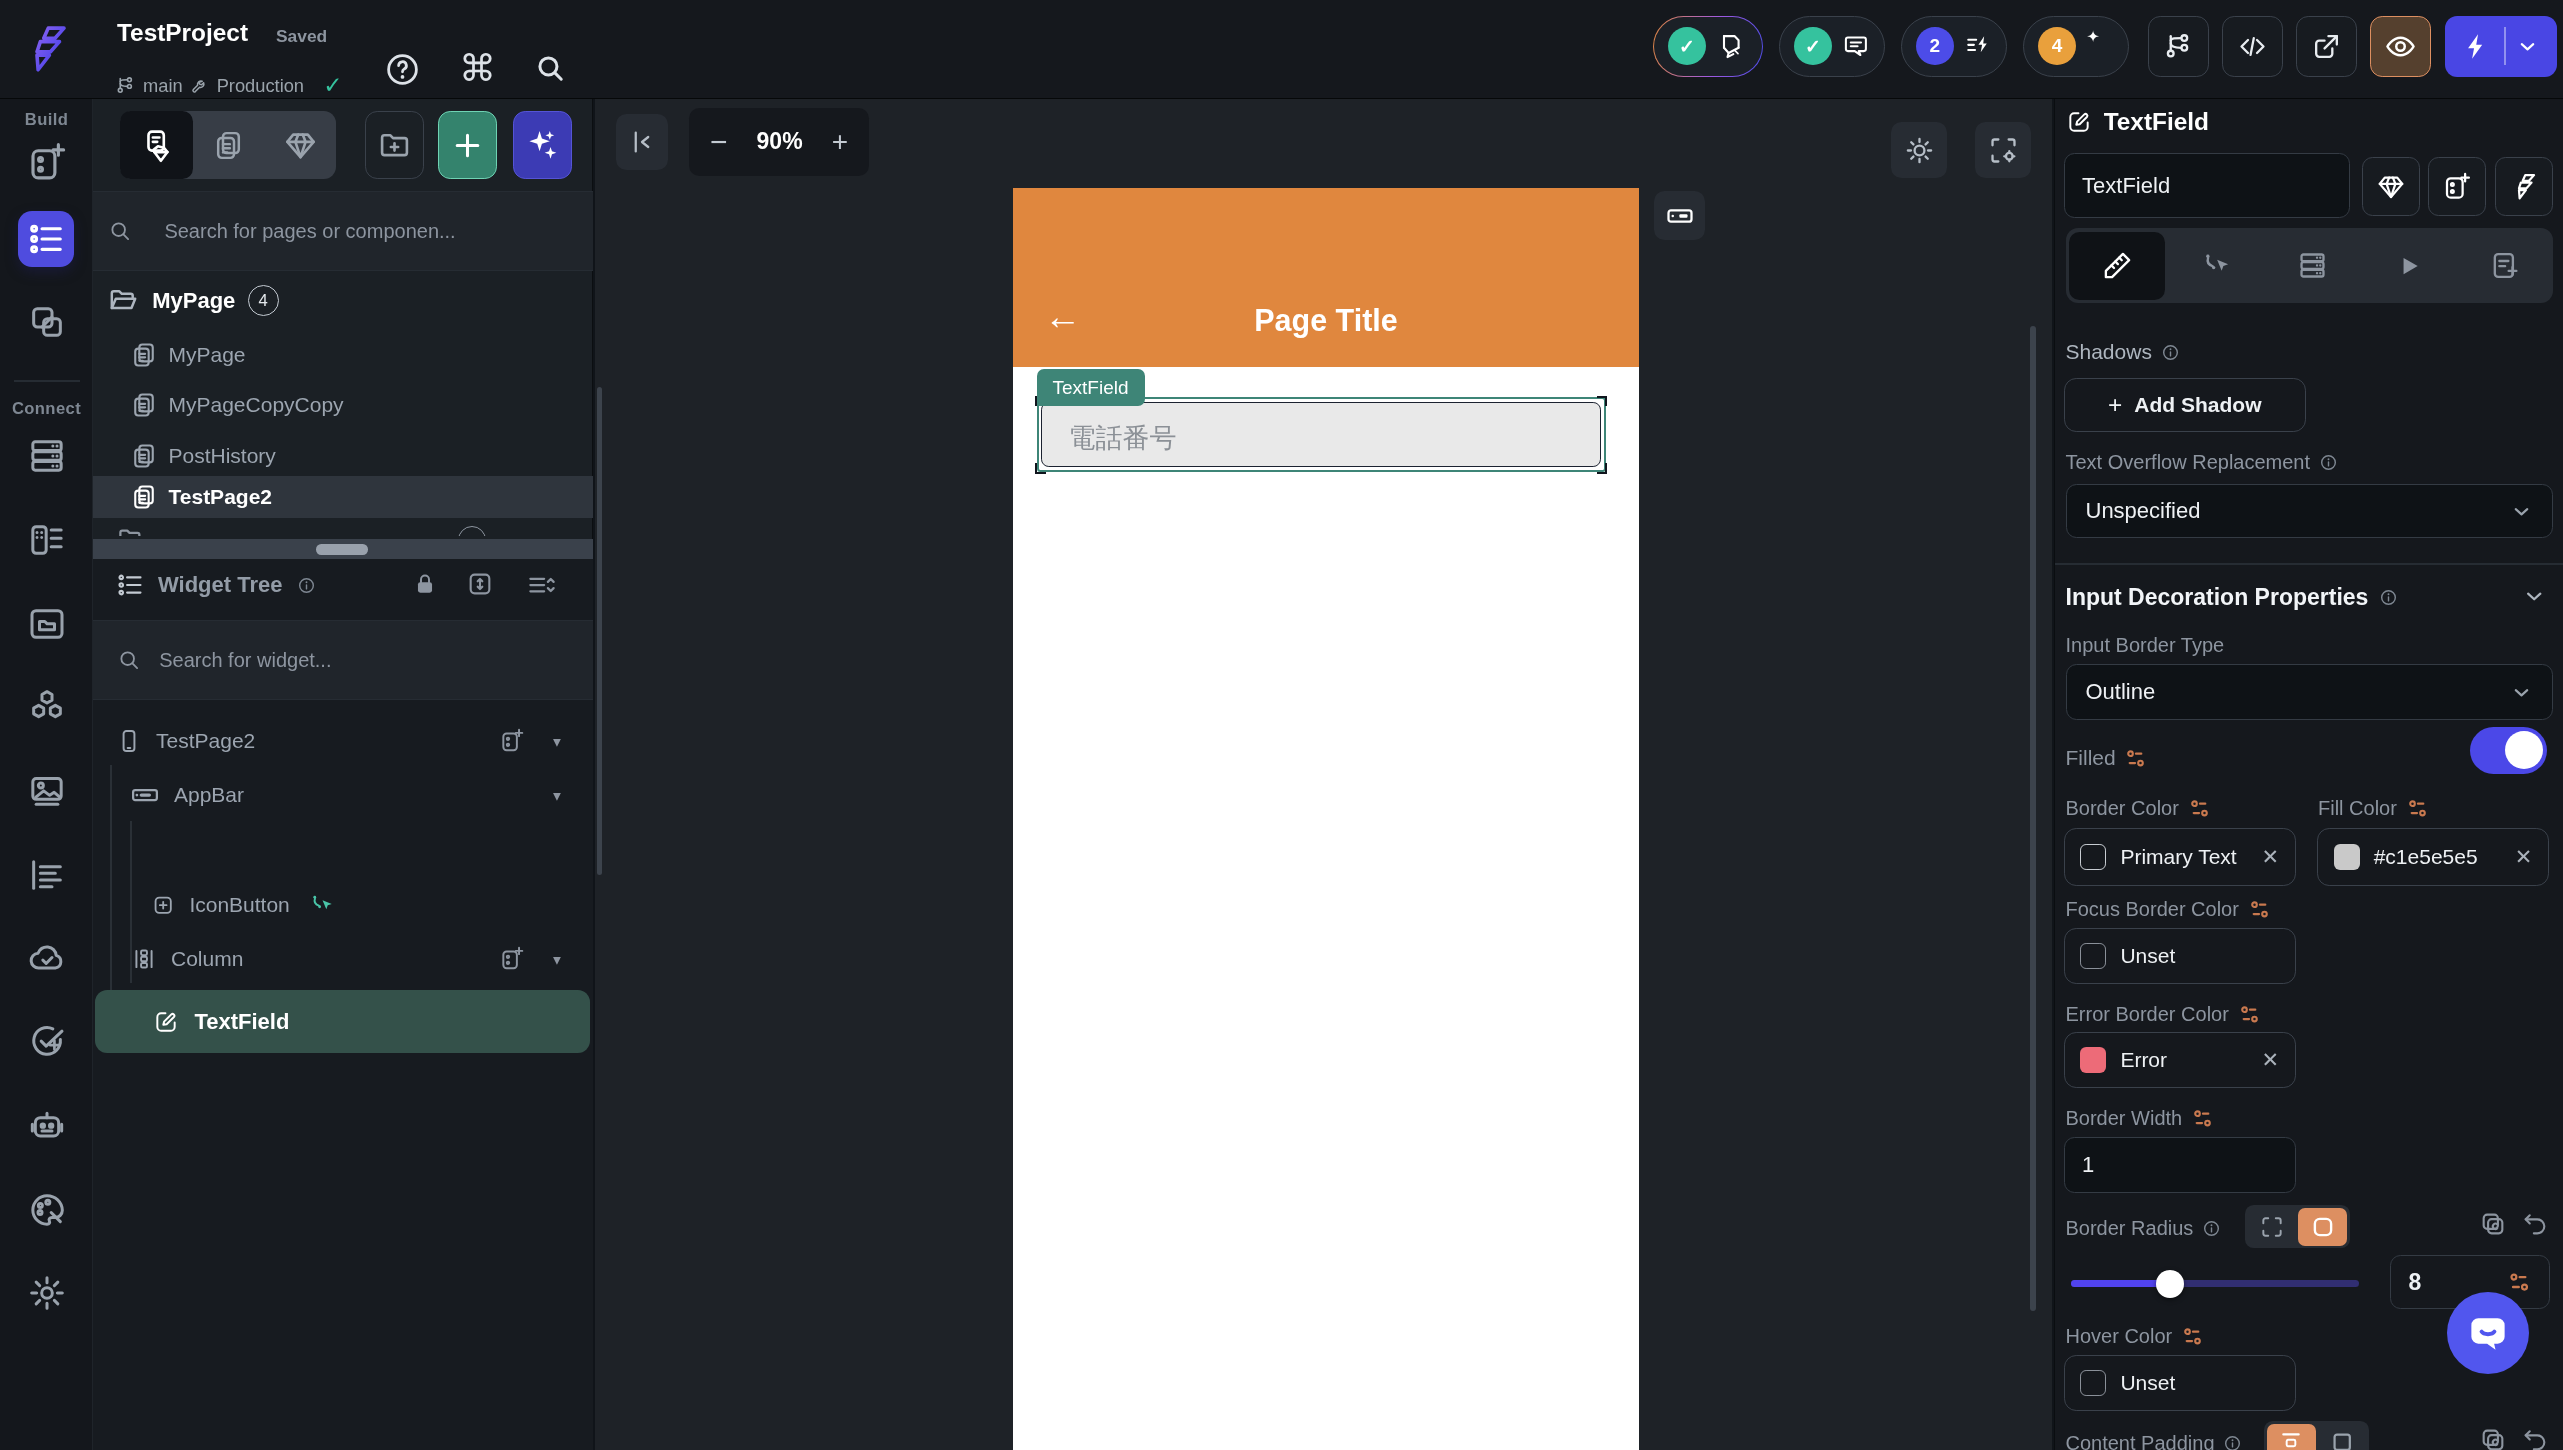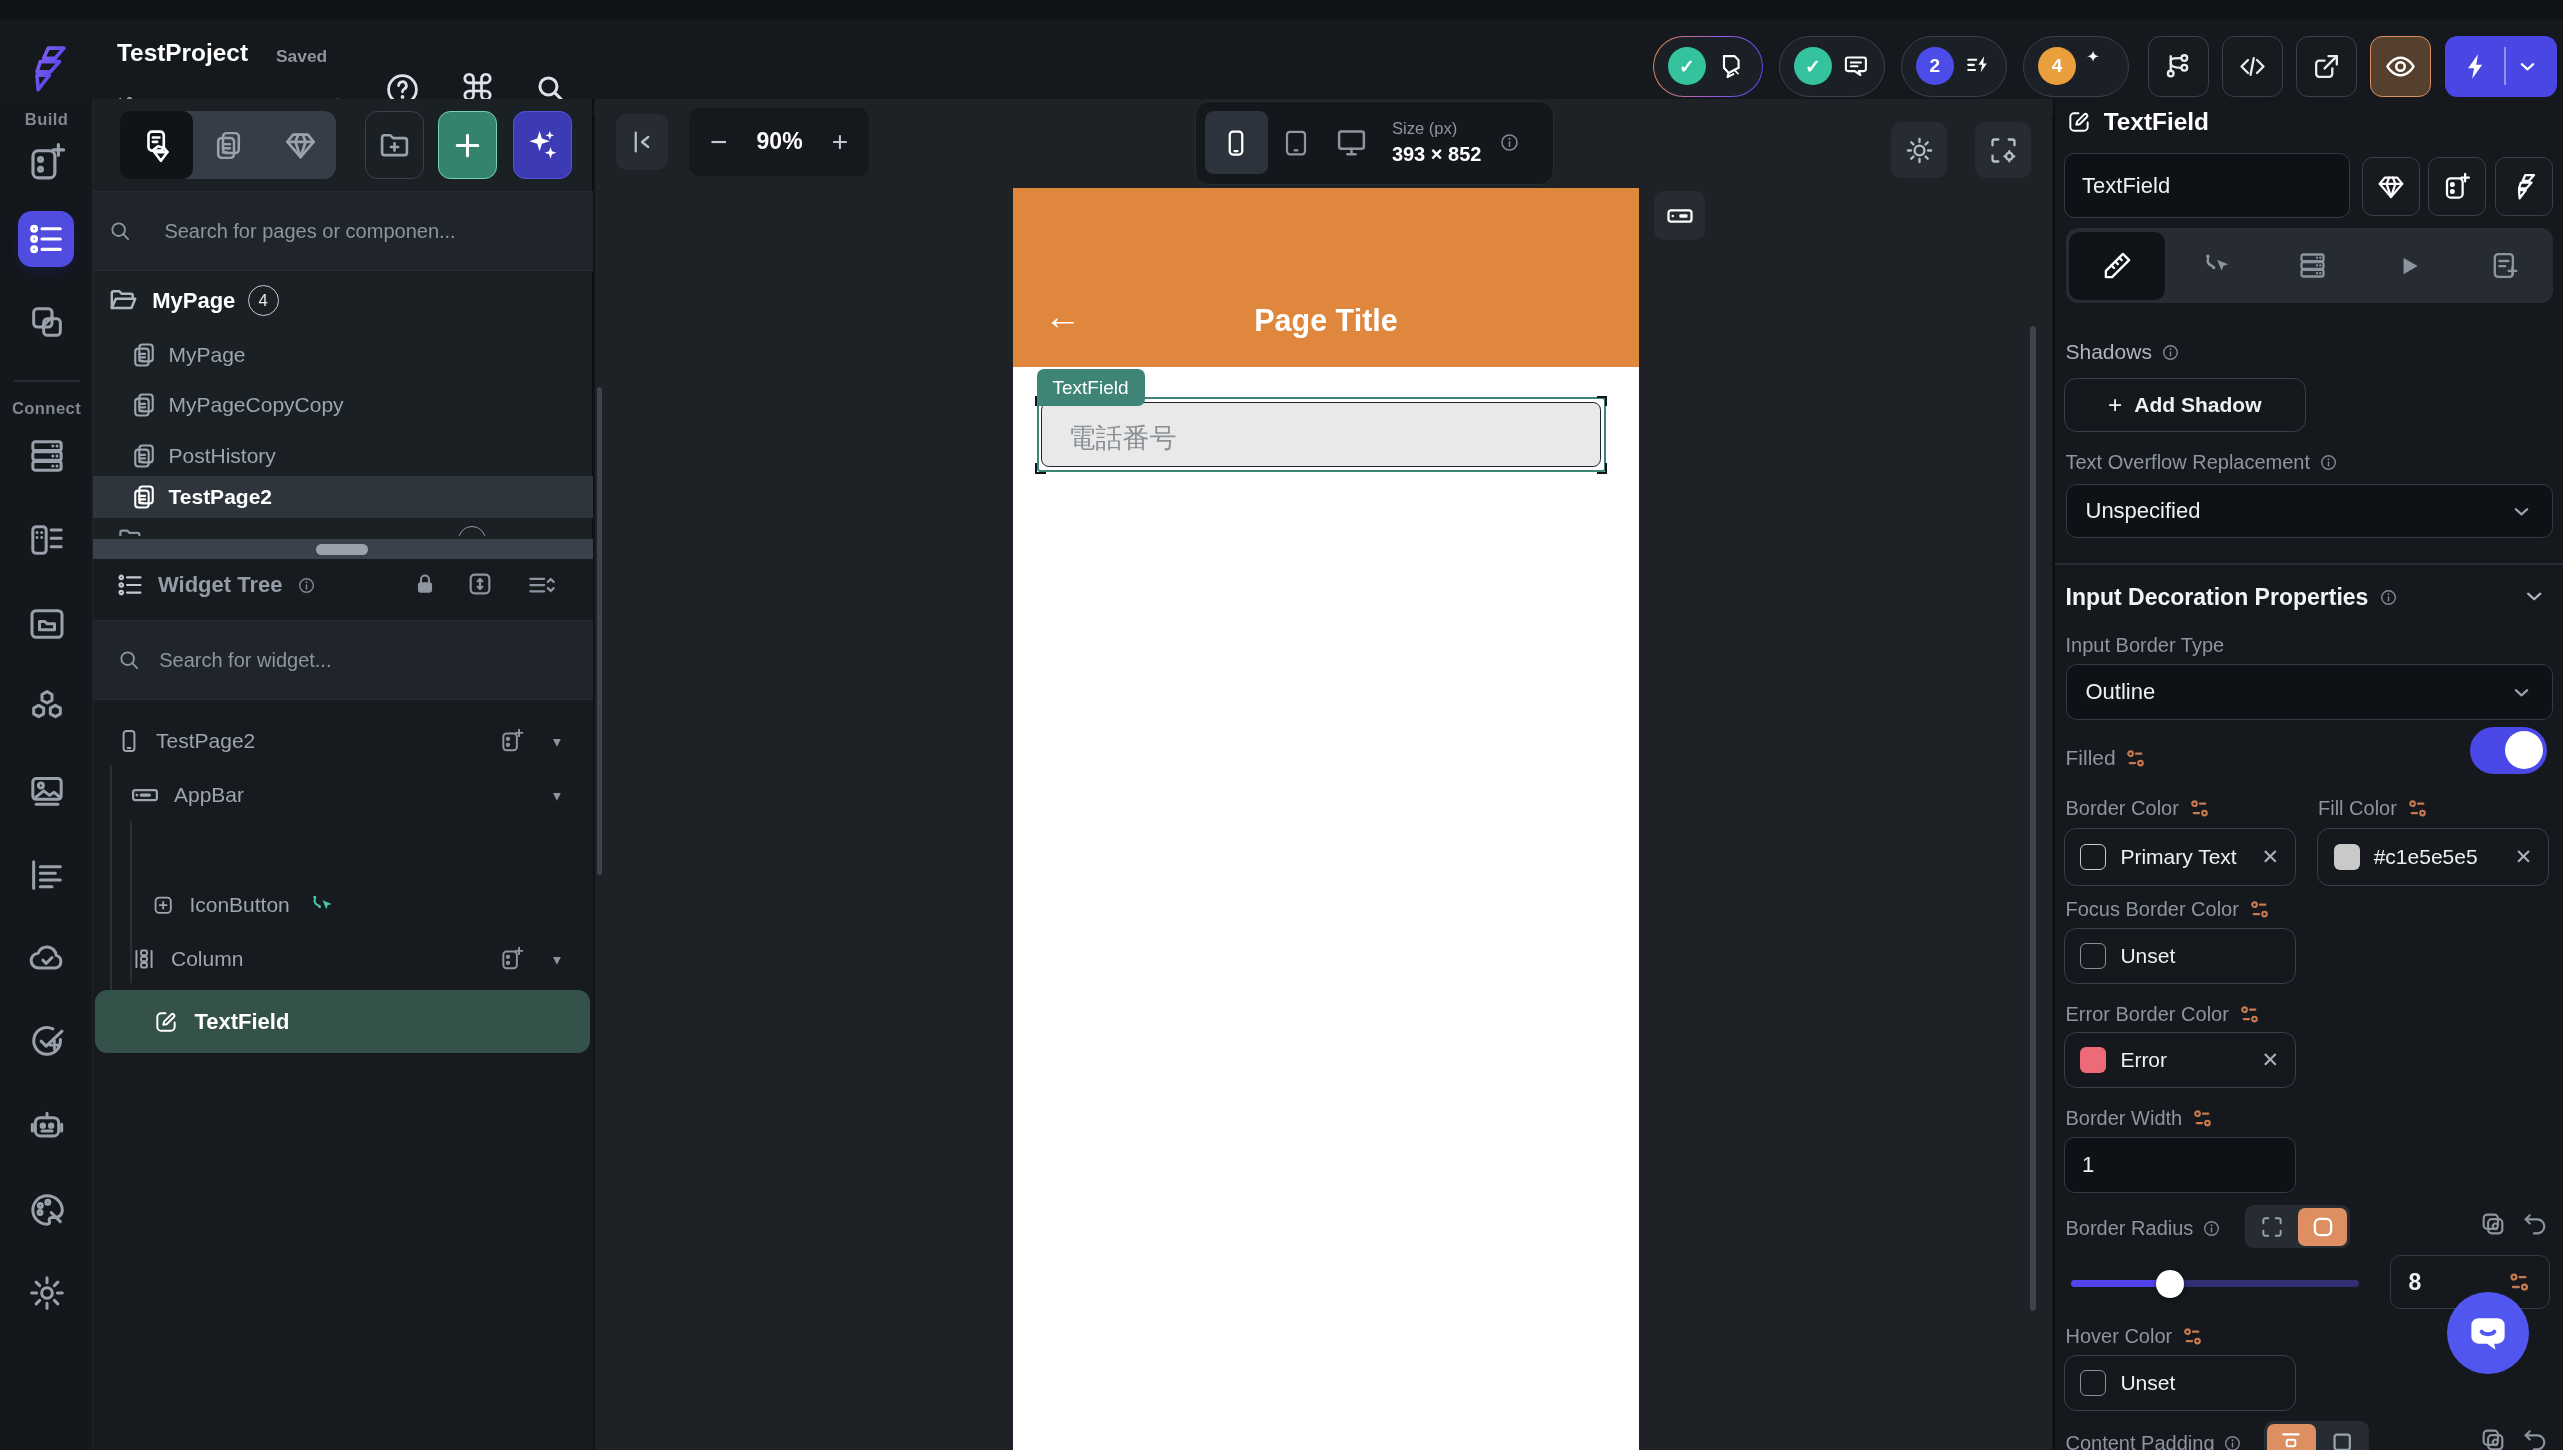--- a/index.html
+++ b/index.html
@@ -2,21 +2,21 @@
 <html style="font-size:14px"><head>
 <meta charset="utf-8">
 <style>
   * { margin:0; padding:0; box-sizing:border-box; }
   html,body { width:2563px; height:1450px; overflow:hidden; background:#101419; font-family:"Liberation Sans",sans-serif; }
   .ab { position:absolute; }
   .ic { fill:none; stroke:currentColor; stroke-width:1.8; stroke-linecap:round; stroke-linejoin:round; display:block; }
   .row { display:flex; align-items:center; }
 
   
-  #topbar { left:0; top:0; width:2563px; height:99px; background:#15181d; border-bottom:1.7px solid #060809;margin-top:20px; }
+  #topbar { left:0; top:0; width:2563px; height:99px; background:#15181d; border-bottom:1.7px solid #060809; }
   .proj-title { color:#fff; font-size:24.4px; font-weight:bold; }
   .proj-saved { color:#8d95a0; font-size:17.4px;font-weight:bold; }
   .proj-sub { color:#9aa3ab; font-size:18.3px; }
   .tb-ico { color:#dde2e8; }
   .pill { position:absolute; top:15.7px; height:61px; border-radius:33px; background:#1b2027; border:1.7px solid #3a414b; display:flex; align-items:center; padding:0 14px; gap:10.5px; }
   .pill-grad { border:1.7px solid transparent; background:linear-gradient(#1b2027,#1b2027) padding-box, linear-gradient(100deg,#e0873e,#a15ae0 55%,#4c4ce8) border-box; }
   .stat-circ { width:38px; height:38px; border-radius:50%; display:flex; align-items:center; justify-content:center; color:#fff; font-size:19px; font-weight:bold; }
   .sqbtn { position:absolute; top:15.7px; width:61px; height:61px; border-radius:12.2px; border:1.7px solid #3a414b; background:#171b20; display:flex; align-items:center; justify-content:center; color:#e8ecf0; }
 
   
@@ -687,44 +687,20 @@
       <svg class="ic" width="30" height="30" viewBox="0 0 34 34">
         <use href="#s-collapse"></use>
       </svg>
     </div>
   <div class="ab" style="left:94px;top:8.7px;width:180px;height:68px;background:#15181d;border-radius:10.5px;display:flex;align-items:center;justify-content:space-between;padding:0 21px">
     <span style="color:#c3cad2;font-size:30px">−</span>
     <span style="color:#fff;font-size:23px;font-weight:bold">90%</span>
     <span style="color:#c3cad2;font-size:28px">+</span>
   </div>
 
-  <div class="ab" style="left:600px;top:1.7px;width:359px;height:84px;background:#14171b;border:1.7px solid #272c33;border-radius:14px;display:flex;align-items:center">
-    <div style="width:63px;height:63px;background:#2d333c;border-radius:8.7px;margin-left:8.7px;display:flex;align-items:center;justify-content:center">
-        <svg class="ic" width="30" height="30" style="color:#fff" viewBox="0 0 34 34">
-          <use href="#s-phone"></use>
-        </svg>
-      </div>
-    <div style="width:56px;display:flex;justify-content:center;color:#8d95a0">
-        <svg class="ic" width="30" height="30" viewBox="0 0 34 34">
-          <use href="#s-tablet"></use>
-        </svg>
-      </div>
-    <div style="width:56px;display:flex;justify-content:center;color:#8d95a0">
-        <svg class="ic" width="33" height="33" viewBox="0 0 38 38">
-          <use href="#s-desktop"></use>
-        </svg>
-      </div>
-    <div style="margin-left:12.2px">
-      <div style="color:#8d95a0;font-size:16.6px">Size (px)</div>
-      <div style="color:#fff;font-size:20px;font-weight:bold;margin-top:3.5px">393 × 852</div>
-    </div>
-    <svg class="ic info" width="21" height="21" style="margin-left:17.4px" viewBox="0 0 24 24">
-        <use href="#s-info"></use>
-      </svg>
-  </div>
 
   <div class="ab cv-btn" style="left:1296px;top:23px;width:56px;height:56px">
       <svg class="ic" width="31" height="31" viewBox="0 0 36 36">
         <use href="#s-sun"></use>
       </svg>
     </div>
   <div class="ab cv-btn" style="left:1380px;top:23px;width:56px;height:56px">
       <svg class="ic" width="31" height="31" viewBox="0 0 36 36">
         <use href="#s-framegear"></use>
       </svg>

